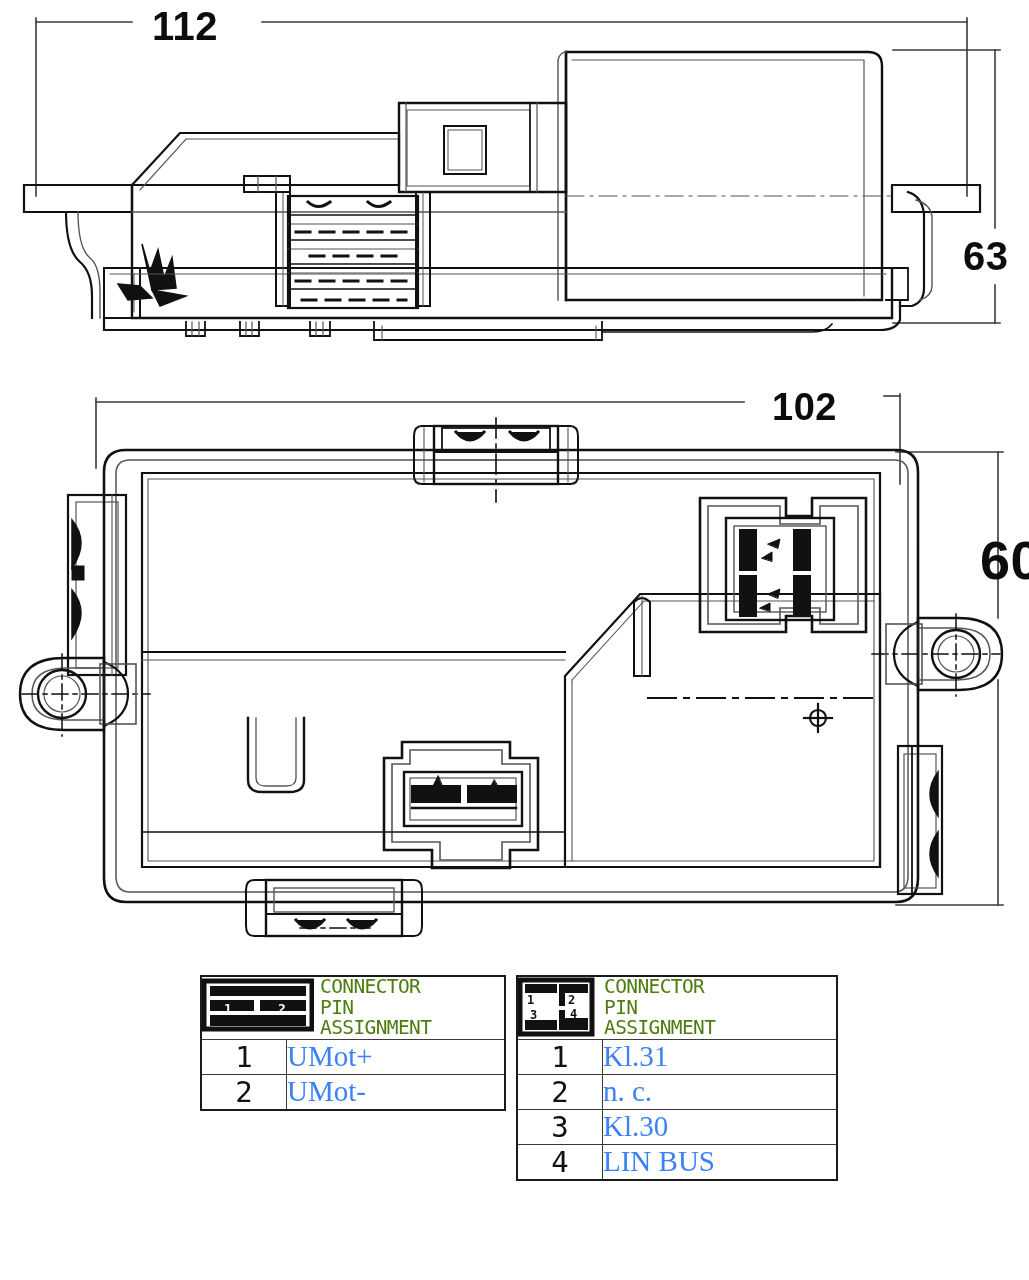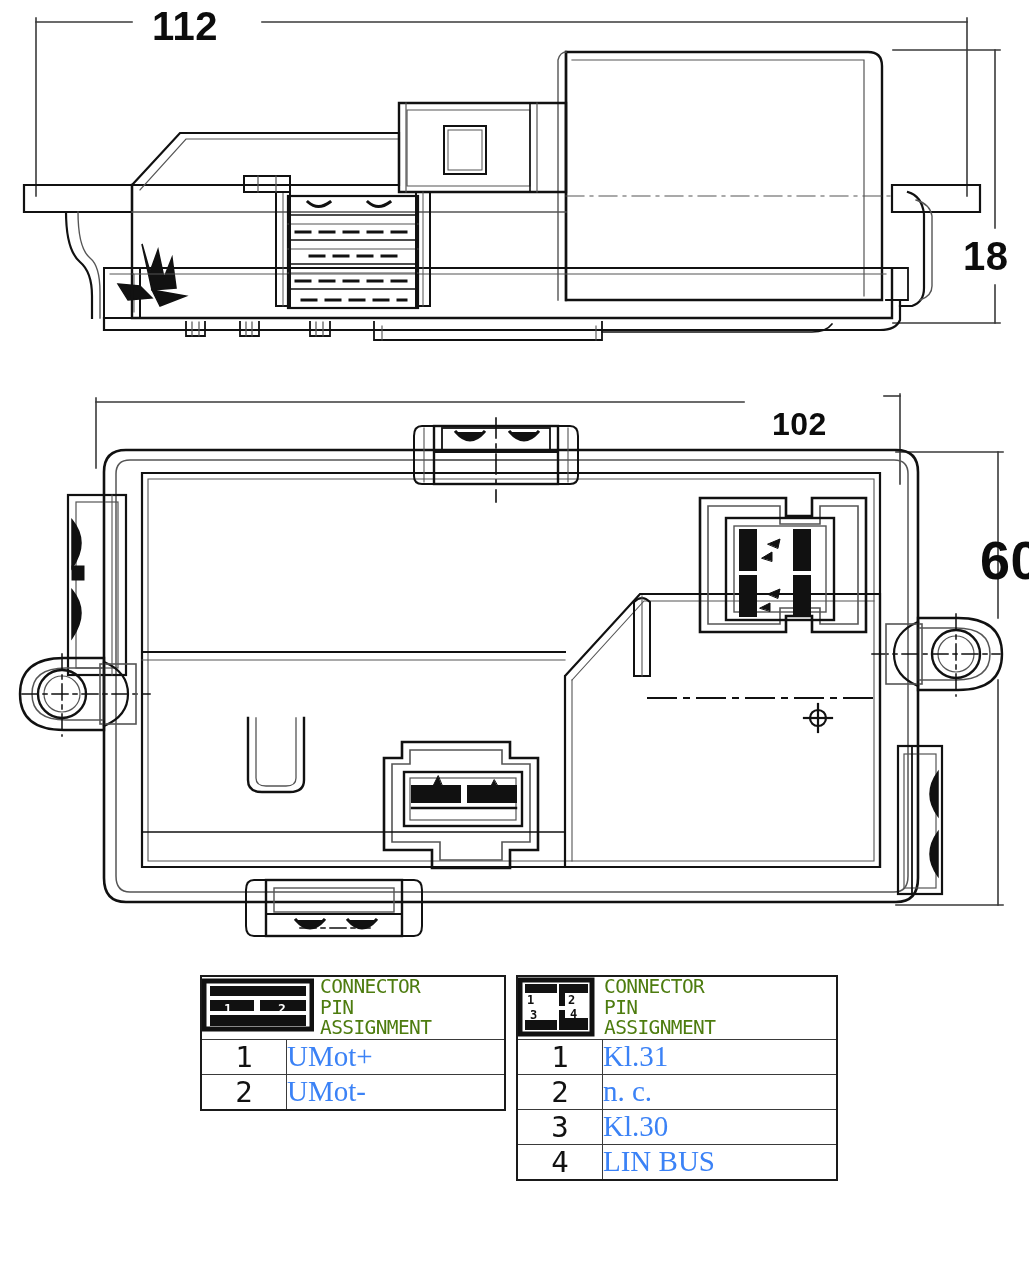--- a/index.html
+++ b/index.html
@@ -2,21 +2,21 @@
 <html><head>
 <meta charset="utf-8">
 <style>
   html,body{margin:0;padding:0;background:#ffffff;}
   body{width:1029px;height:1280px;font-family:"DejaVu Sans Mono",monospace;color:#111;overflow:hidden;}
   #root{position:relative;width:1029px;height:1216px;background:#fff;}
   .abs{position:absolute;}
   .dimtxt{position:absolute;font-family:"Liberation Sans",sans-serif;font-weight:700;color:#0c0c0c;line-height:1;letter-spacing:.5px;}
   .dim-112{font-size:40px;}
   .dim-34{font-size:40px;}
-  .dim-102{font-size:32px;margin-top:20px;}
+  .dim-102{font-size:38px;}
   .dim-60{font-size:54px;}
   svg{display:block;}
   
   .pintable{position:absolute;border:2px solid #1a1a1a;border-collapse:collapse;background:#fff;}
   .pintable td{border:1.6px solid #3a3a3a;padding:0;}
   .hdrcell{padding:3px 4px 2px 6px;}
   .hdrtext{font-family:"DejaVu Sans Mono",monospace;font-size:19.5px;line-height:1.06;letter-spacing:-0.6px;color:#4d7c0f;white-space:pre;font-weight:400;}
   .pinnum{font-family:"DejaVu Sans Mono",monospace;font-size:29px;text-align:center;color:#111;padding:1px 0 3px 0;}
   .pinval{font-family:Liberation Serif, serif;font-size:29px;color:#3b82f6;padding:1px 0 3px 11px;letter-spacing:0px;}
   .cicon{display:block;}
@@ -128,21 +128,21 @@
       <path d="M882 268 L908 268 L908 300 L886 300" stroke-width="1.8"></path>
 
       <g stroke="#555" stroke-width="1.1" stroke-dasharray="18 6 3 6">
         <line x1="566" y1="196" x2="890" y2="196"></line>
       </g>
     </g>
   </svg>
 
   <div class="dimtxt dim-112" style="left:152px;top:6px;">112</div>
 
-  <div class="dimtxt dim-34" style="left:963px;top:236px;">18</div>
+  <div class="dimtxt dim-34" style="left:963px;top:236px;">63</div>
 
   <svg class="abs" style="left:0px;top:380px;" width="1029" height="580" viewBox="0 0 1029 580">
     <g fill="none" stroke="#111" stroke-width="2" stroke-linejoin="miter" stroke-linecap="square">
 
       <g stroke="#3a3a3a" stroke-width="1.6">
         <line x1="96" y1="18" x2="96" y2="88"></line>
         <line x1="96" y1="22" x2="744" y2="22"></line>
         <line x1="900" y1="14" x2="900" y2="104"></line>
         <line x1="900" y1="16" x2="884" y2="16"></line>
 

